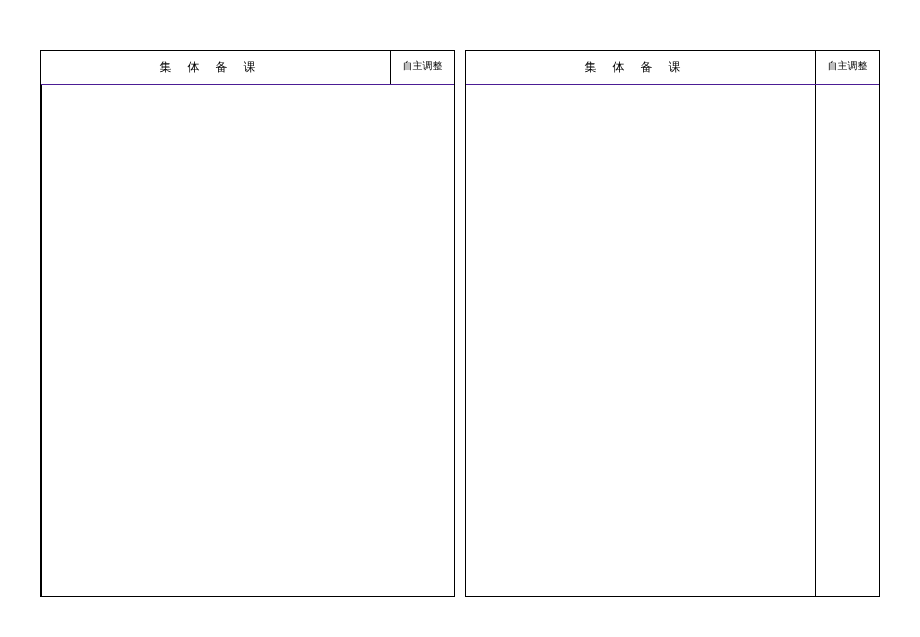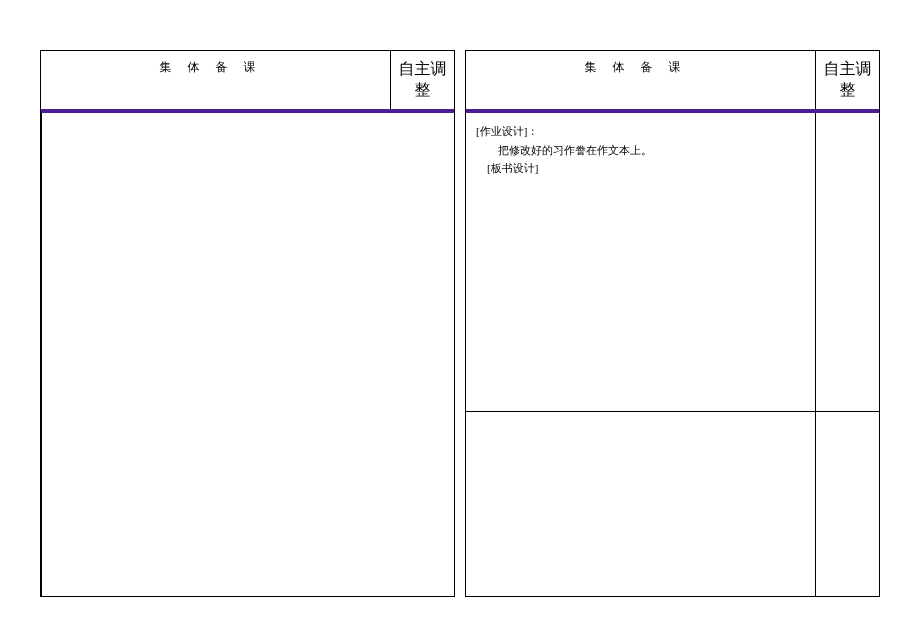--- a/index.html
+++ b/index.html
@@ -22,35 +22,35 @@
       height: 100%;
     }
     .pane {
       flex: 1;
       border: 1px solid #000;
       display: flex;
       flex-direction: column;
     }
     .header-row {
       display: flex;
-      border-bottom: 4px solid #4c1d95;
+      border-bottom: 1px solid #4c1d95;
     }
     .header-main {
       flex: 1;
       text-align: center;
       padding: 8px 4px;
       font-size: 12px;
       letter-spacing: 16px;
     }
     .header-adjust {
       width: 64px;
       border-left: 1px solid #000;
       text-align: center;
       padding: 8px 0;
-      font-size: 16px;
+      font-size: 10px;
     }
     .body-row {
       display: flex;
       flex: 1;
     }
     .body-main {
       flex: 1;
       padding: 10px 10px;
       font-size: 11px;
       line-height: 1.6;
@@ -94,28 +94,20 @@
       <div class="body-adjust"></div>
     </div>
   </div>
 
   <div class="pane">
     <div class="header-row">
       <div class="header-main">集体备课</div>
       <div class="header-adjust">自主调整</div>
     </div>
     <div class="right-body-wrapper">
-      <div class="body-row-top">
-        <div class="body-main">
-          <div class="line">[作业设计]：</div>
-          <div class="line indent">把修改好的习作誊在作文本上。</div>
-          <div class="line" style="padding-left: 1em;">[板书设计]</div>
-        </div>
-        <div class="body-adjust"></div>
-      </div>
       <div class="body-row-bottom">
         <div class="body-main"></div>
         <div class="body-adjust"></div>
       </div>
     </div>
   </div>
 
 </div>
 
 </body></html>

